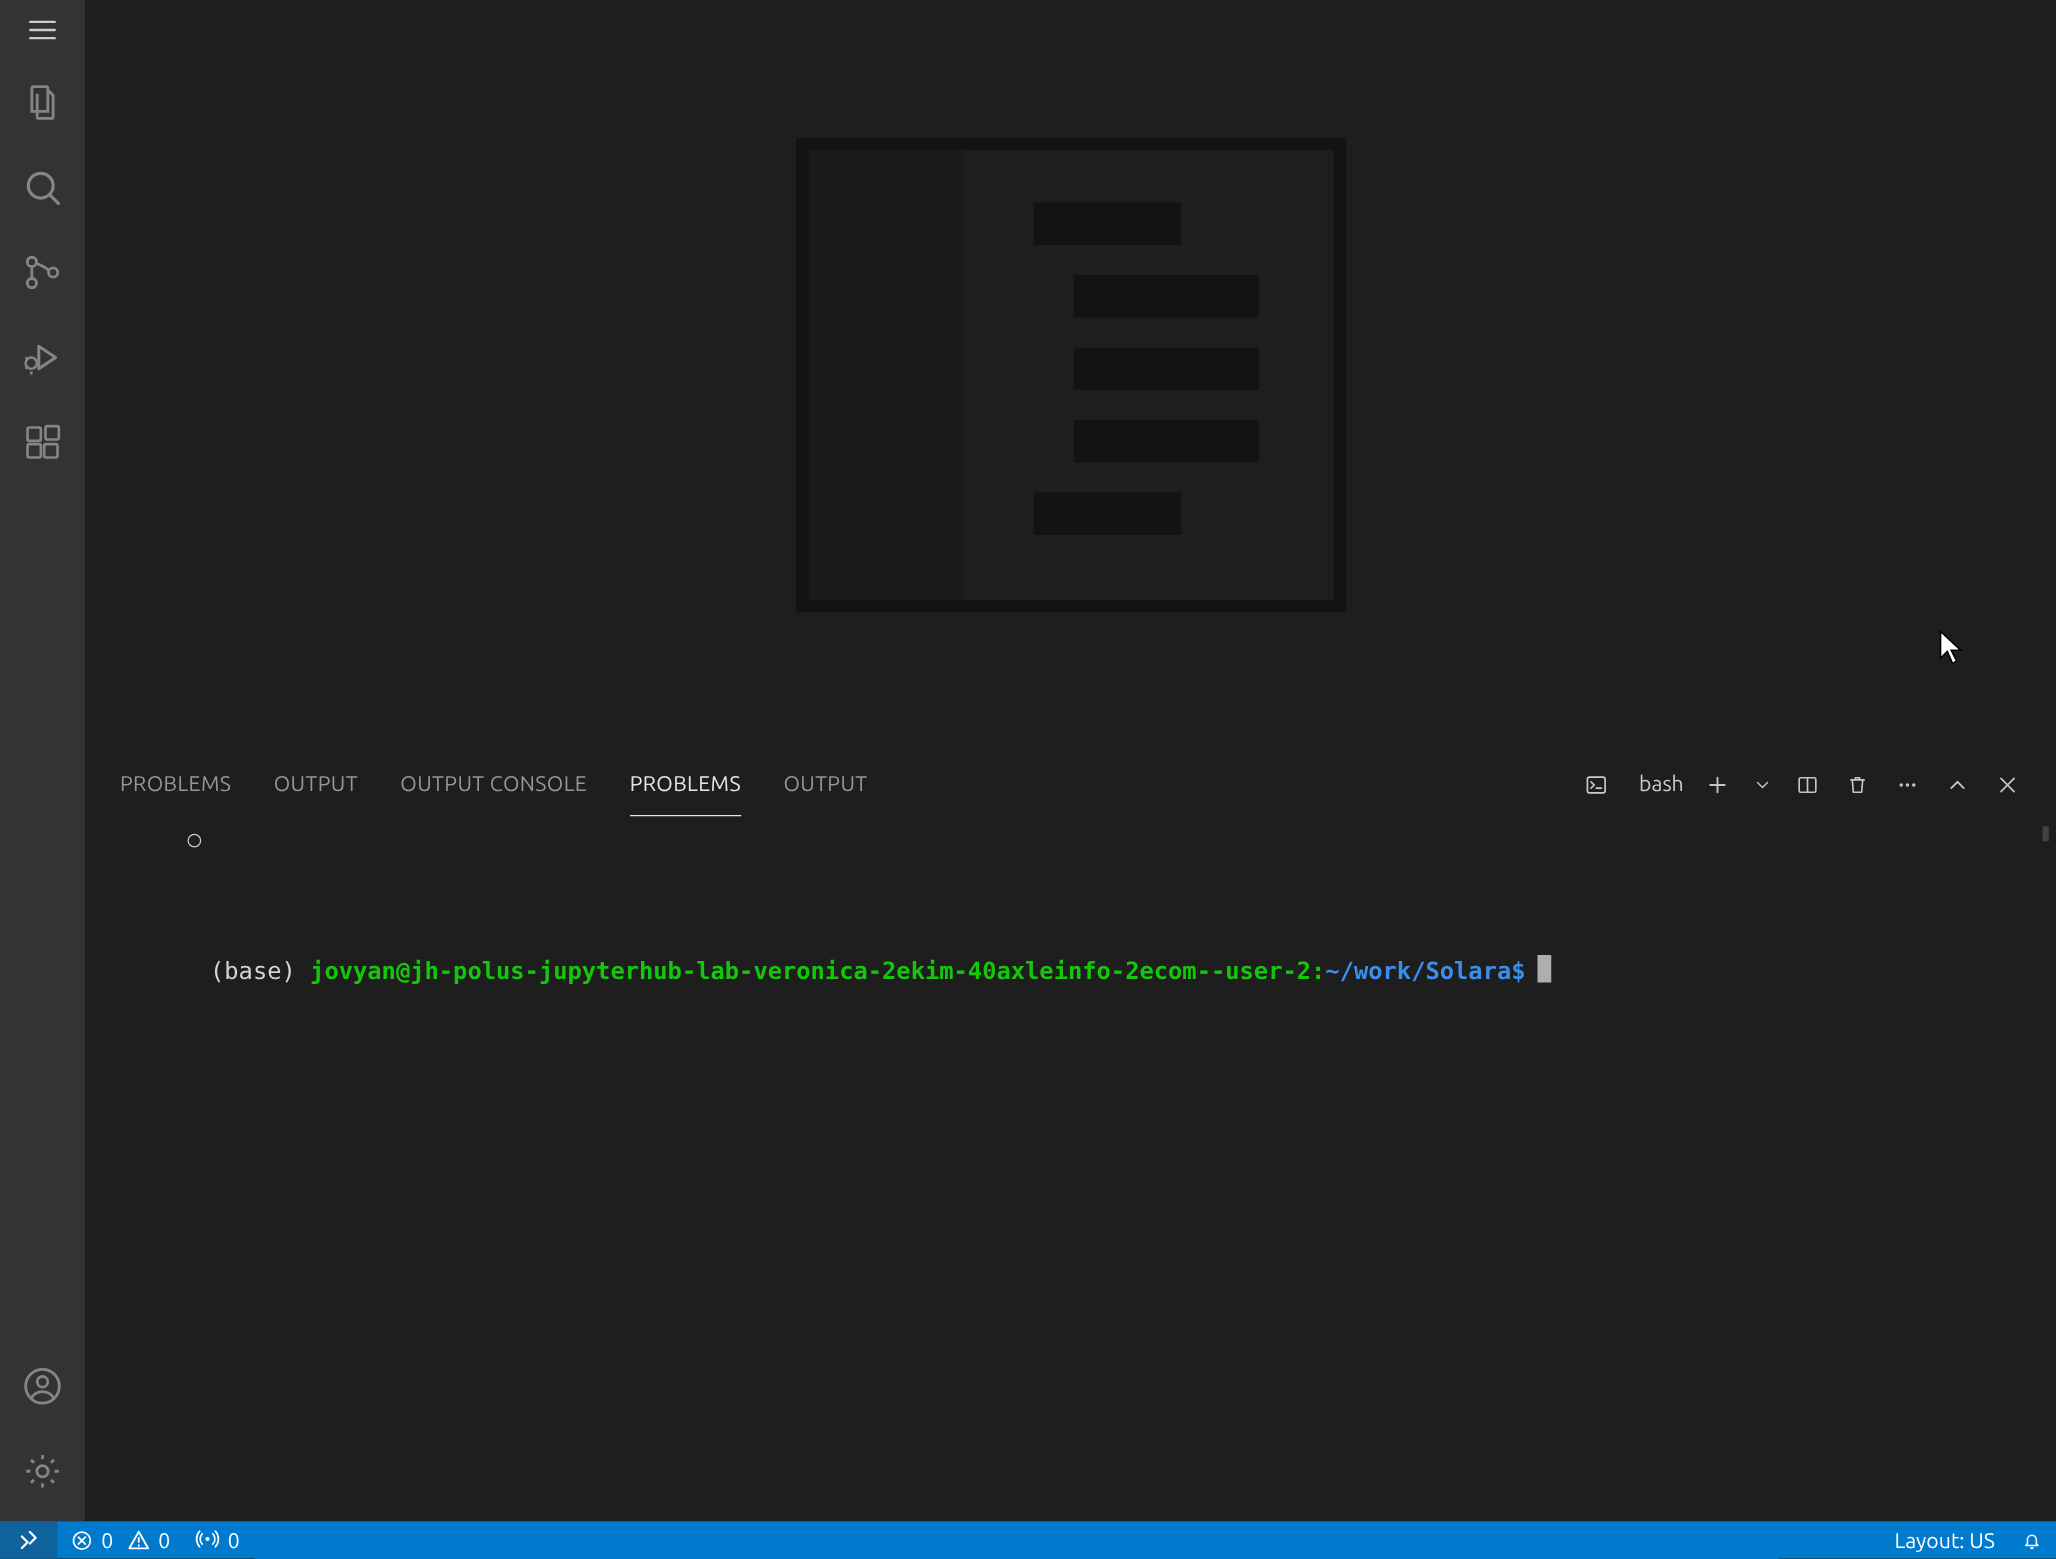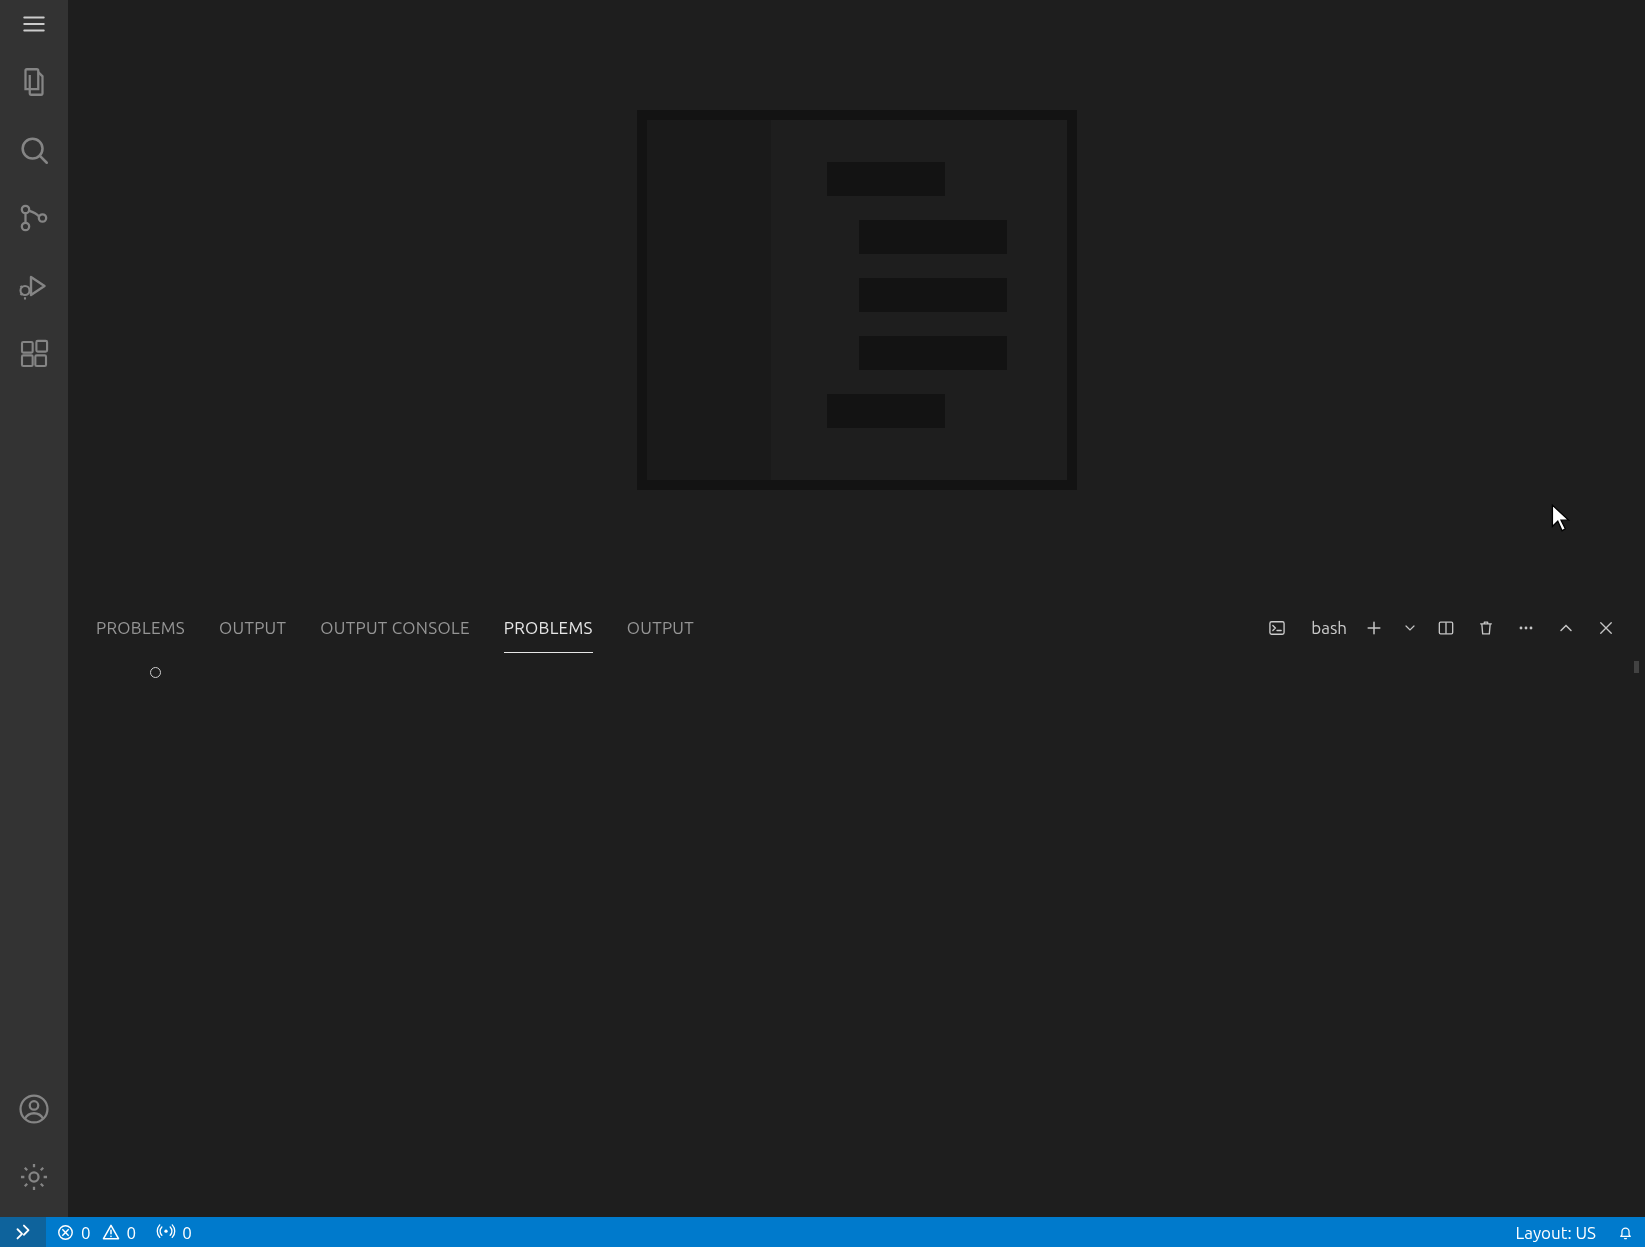--- a/index.html
+++ b/index.html
@@ -252,20 +252,21 @@
             <svg width="18" height="18" viewBox="0 0 24 24">
                 <path d="M5 5l14 14M19 5L5 19" stroke="currentColor" stroke-width="1.8" stroke-linecap="round"></path>
               </svg>
           </div>
         </div>
       </div>
 
       <div class="terminal-body">
         <div class="gutter-circle"></div>
         <span class="mini-scroll"></span>
+        <div class="term-line"><span class="env">(base)</span> <span class="userhost">jovyan@jh-polus-jupyterhub-lab-veronica-2ekim-40axleinfo-2ecom--user-2</span><span class="userhost">:</span><span class="path">~/work/Solara</span><span class="dollar">$</span><span class="cursor-block"></span></div>
       </div>
     </div>
   </div>
 </div>
 
 <div class="status-bar">
   <div class="status-left">
     <div class="remote-badge">
       <svg width="22" height="22" viewBox="0 0 24 24">
           <path d="M6 9l5 5M6 19l5-5M13 5l5 5M13 15l5-5" stroke="#fff" stroke-width="2" fill="none" stroke-linecap="round"></path>

